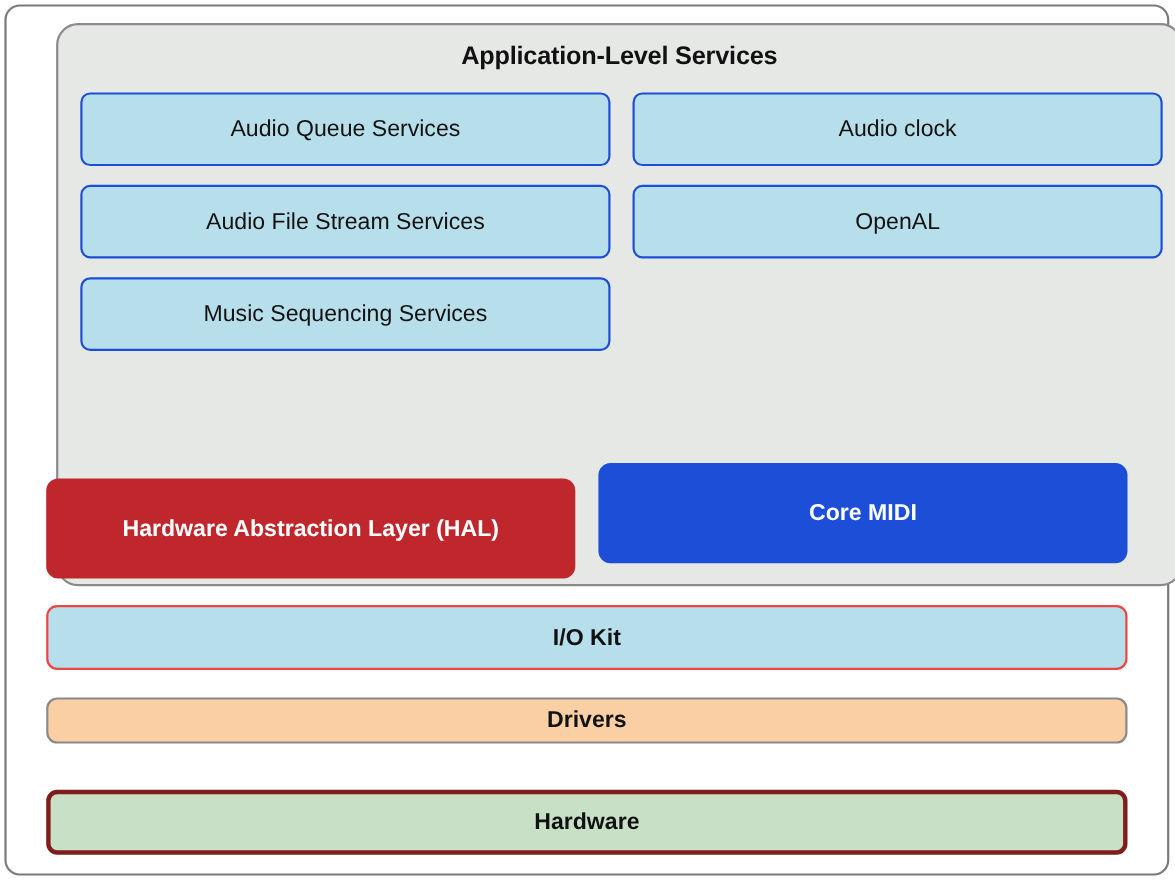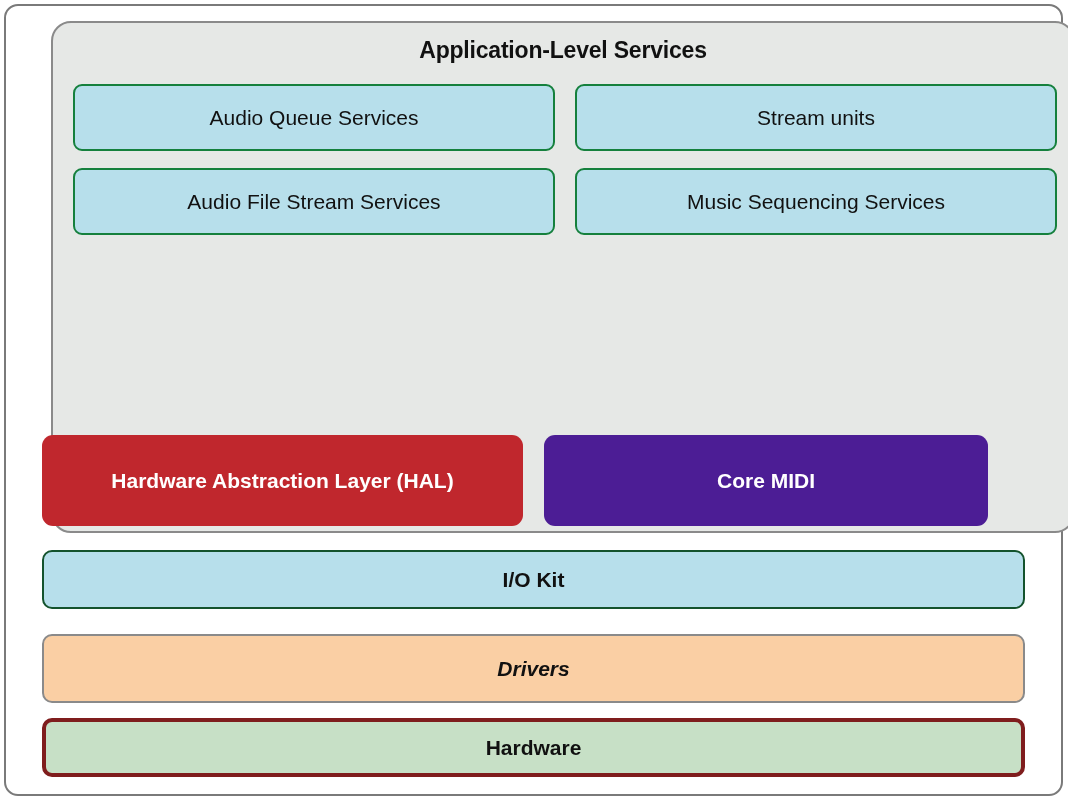--- a/index.html
+++ b/index.html
@@ -68,21 +68,21 @@
     display: grid;
     grid-template-columns: 482px 482px;
     column-gap: 20px;
     row-gap: 17px;
   }
 
   .cell {
     height: 67px;
     box-sizing: border-box;
     background: #b7dfeb;
-    border: 2px solid #15803d;
+    border: 2px solid #1d4ed8;
     border-radius: 9px;
     display: flex;
     align-items: center;
     justify-content: center;
     font-size: 21px;
     color: #111111;
     text-align: center;
     padding: 0 8px;
   }
 
@@ -106,48 +106,47 @@
     width: 481px;
     height: 91px;
     background: #c0272d;
     color: #ffffff;
     border: none;
     border-radius: 11px;
   }
 
   .bar-midi {
     left: 544px;
-    top: 435px;
-    width: 444px;
+    top: 421px;
+    width: 481px;
     height: 91px;
-    background: #4c1d95;
+    background: #1d4ed8;
     color: #ffffff;
     border: none;
     border-radius: 11px;
   }
 
   .bar-iokit {
     left: 42px;
     top: 550px;
     width: 983px;
     height: 59px;
     background: #b7dfeb;
     color: #111111;
-    border: 2px solid #14532d;
+    border: 2px solid #ef4444;
   }
 
   .bar-drivers {
     left: 42px;
     top: 634px;
     width: 983px;
-    height: 69px;
+    height: 42px;
     background: #facfa4;
     color: #111111;
     border: 2px solid #8a8a8a;
-    font-style: italic;
   }
 
   .bar-hardware {
     left: 42px;
     top: 718px;
     width: 983px;
     height: 59px;
     background: #c7e0c6;
     color: #111111;
     border: 4px solid #7f1d1d;
@@ -161,26 +160,27 @@
   <div class="outer-frame"></div>
 
   <div class="app-panel">
 
     <div class="panel-title">Application-Level Services</div>
 
     <div class="grid">
 
       <div class="cell">Audio Queue Services</div>
 
-      <div class="cell">Stream units</div>
+      <div class="cell">Audio clock</div>
 
 
       <div class="cell">Audio File Stream Services</div>
 
 
+      <div class="cell">OpenAL</div>
 
       <div class="cell">Music Sequencing Services</div>
 
 
     </div>
   </div>
 
   <div class="bar bar-hal">Hardware Abstraction Layer (HAL)</div>
 
   <div class="bar bar-midi">Core MIDI</div>

